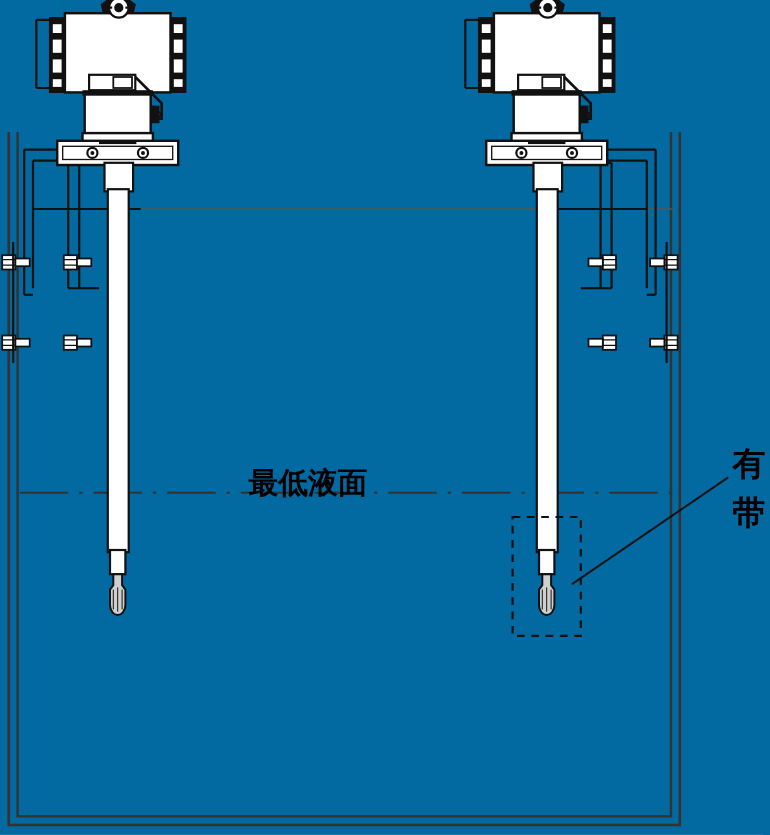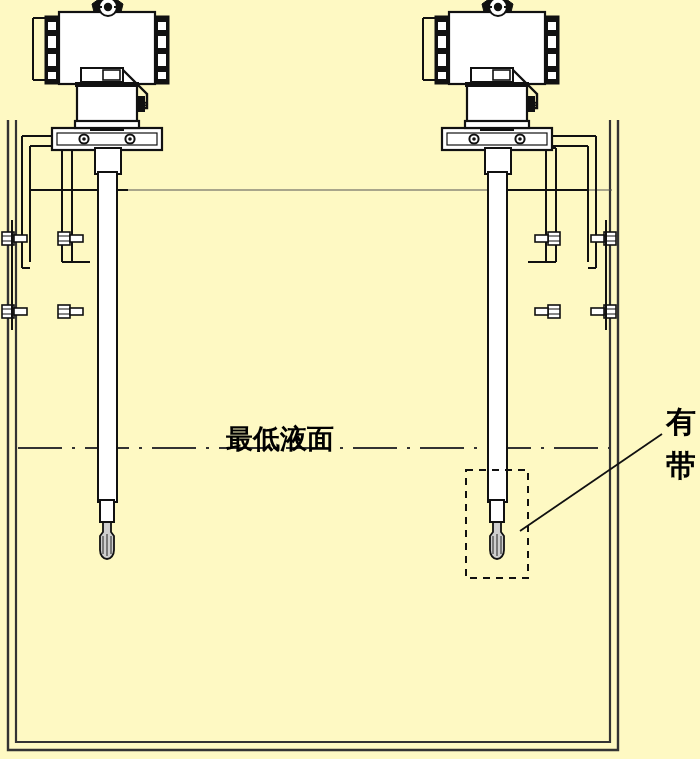--- a/index.html
+++ b/index.html
@@ -8,21 +8,21 @@
     padding: 0;
     background: #ffffff;
   }
   body {
     font-family: "DejaVu Sans", "Liberation Sans", sans-serif;
   }
   #canvas-wrap {
     position: relative;
     width: 700px;
     height: 759px;
-    background: #fef9c3;
+    background: #0369a1;
     overflow: hidden;
   }
   svg.diagram {
     display: block;
     width: 700px;
     height: 759px;
   }
   .lbl {
     font-family: "DejaVu Sans", "Liberation Sans", sans-serif;
     font-weight: bold;

